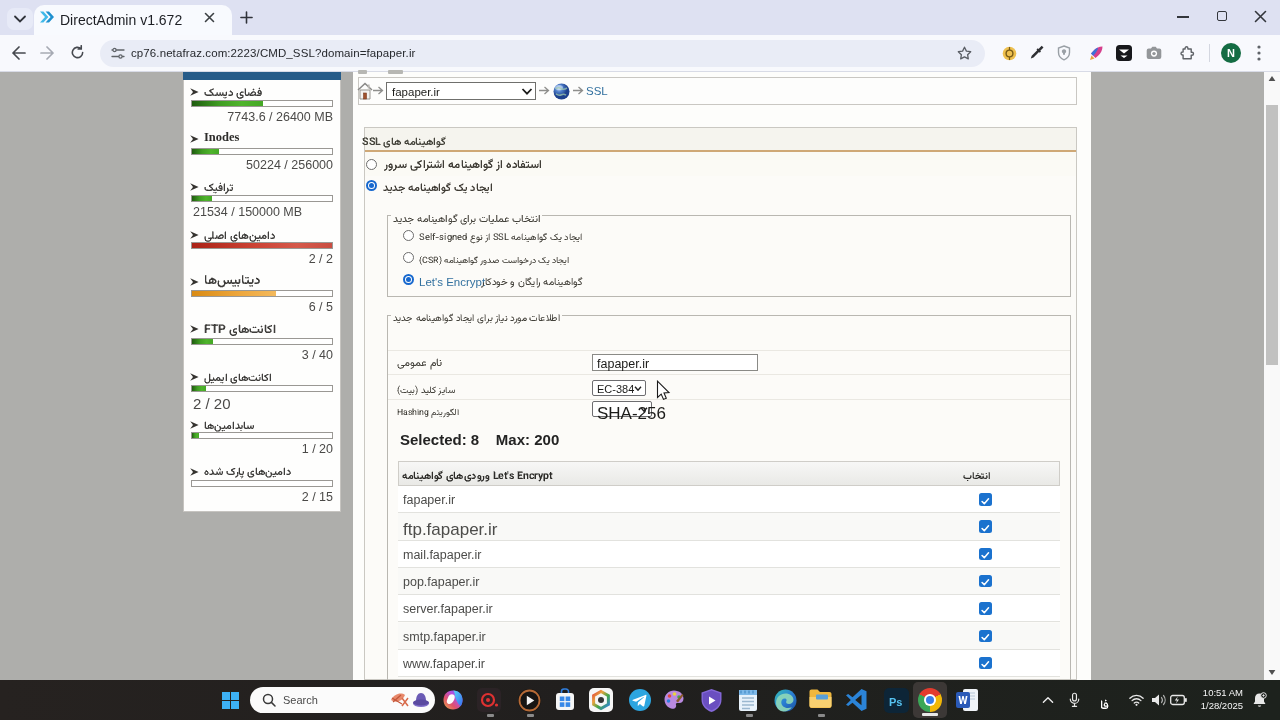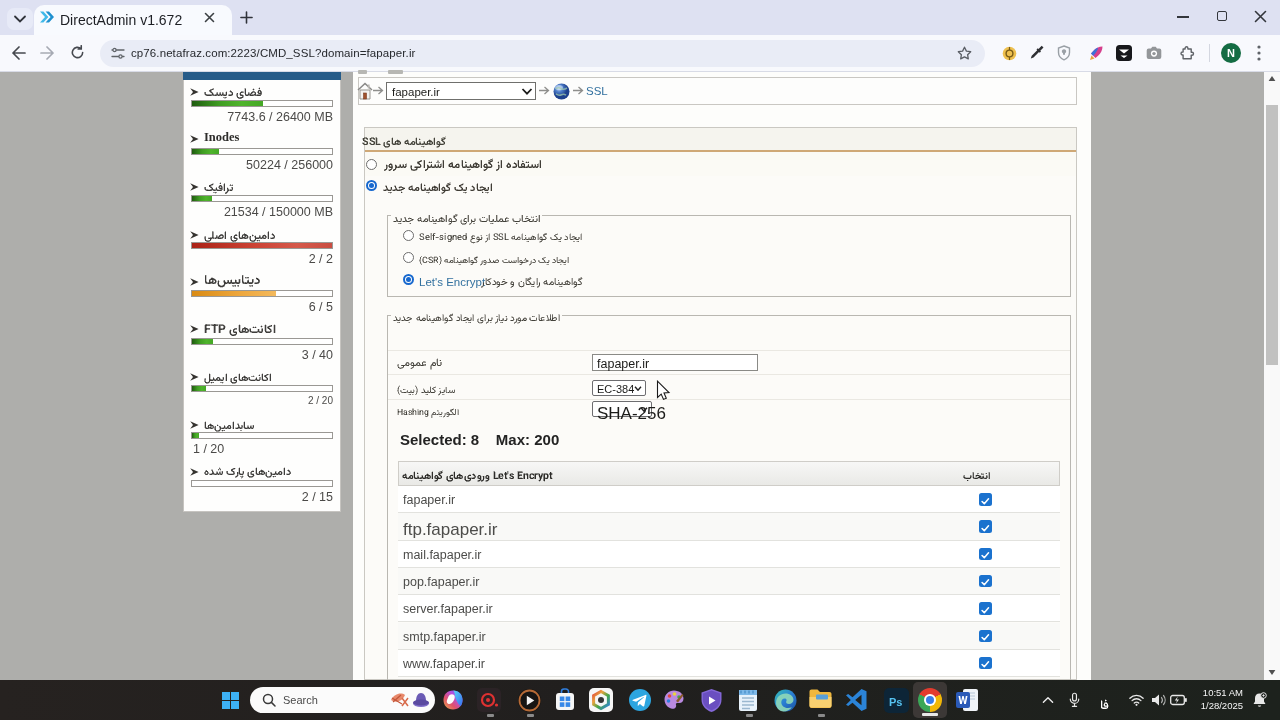--- a/index.html
+++ b/index.html
@@ -115,21 +115,21 @@
   </svg>
 <div style="position:absolute;left:204px;top:180px;width:30px;height:12px"><svg width="30" height="12" viewBox="0 0 30 12" style="shape-rendering:crispEdges" fill="#3f3e3c">
       <path d="M16 0h1v1h-1zM8 1h2v1h-2zM15 1h1v1h-1zM6 2h1v1h-1zM9 2h1v1h-1zM19 2h1v1h-1zM28 2h1v1h-1zM8 3h1v1h-1zM19 3h1v1h-1zM25 3h1v1h-1zM7 4h1v1h-1zM14 4h1v1h-1zM18 4h2v1h-2zM8 5h1v1h-1zM16 5h1v1h-1zM19 5h1v1h-1zM23 5h1v1h-1zM11 6h1v1h-1zM19 6h1v1h-1zM24 6h1v1h-1zM27 6h1v1h-1zM0 7h1v1h-1zM4 7h2v1h-2zM14 7h2v1h-2zM19 7h1v1h-1zM25 7h1v1h-1zM1 8h1v1h-1zM8 8h1v1h-1zM19 8h1v1h-1zM28 8h1v1h-1zM22 9h1v1h-1zM24 9h1v1h-1zM11 11h1v1h-1z" fill-opacity="0.28"></path>
       <path d="M20 1h1v1h-1zM26 2h1v1h-1zM7 3h1v1h-1zM15 3h1v1h-1zM17 3h1v1h-1zM27 3h1v1h-1zM16 4h1v1h-1zM0 5h1v1h-1zM12 5h1v1h-1zM14 5h1v1h-1zM18 5h1v1h-1zM27 5h1v1h-1zM0 6h1v1h-1zM7 6h1v1h-1zM18 6h1v1h-1zM2 7h2v1h-2zM6 7h1v1h-1zM10 7h2v1h-2zM13 7h1v1h-1zM16 7h1v1h-1zM18 7h1v1h-1zM26 7h2v1h-2zM12 8h1v1h-1zM25 8h1v1h-1zM9 10h2v1h-2zM12 10h1v1h-1zM21 10h1v1h-1zM23 10h1v1h-1zM22 11h1v1h-1z" fill-opacity="0.55"></path>
       <path d="M7 2h1v1h-1zM26 3h1v1h-1zM28 3h1v1h-1zM6 4h1v1h-1zM1 5h1v1h-1zM6 5h1v1h-1zM15 5h1v1h-1zM17 5h1v1h-1zM28 5h1v1h-1zM1 6h1v1h-1zM15 6h1v1h-1zM7 7h1v1h-1zM9 7h1v1h-1zM17 7h1v1h-1zM23 7h2v1h-2zM28 7h1v1h-1zM2 8h1v1h-1zM7 8h1v1h-1zM9 8h1v1h-1zM11 8h1v1h-1zM17 8h1v1h-1zM23 8h1v1h-1zM11 10h1v1h-1zM21 11h1v1h-1z" fill-opacity="0.8"></path>
       <path d="M16 1h1v1h-1zM8 2h1v1h-1zM20 2h1v1h-1zM5 3h2v1h-2zM16 3h1v1h-1zM20 3h1v1h-1zM5 4h1v1h-1zM15 4h1v1h-1zM17 4h1v1h-1zM20 4h1v1h-1zM7 5h1v1h-1zM20 5h1v1h-1zM8 6h1v1h-1zM12 6h1v1h-1zM16 6h2v1h-2zM20 6h1v1h-1zM23 6h1v1h-1zM28 6h1v1h-1zM1 7h1v1h-1zM8 7h1v1h-1zM12 7h1v1h-1zM20 7h1v1h-1zM3 8h4v1h-4zM10 8h1v1h-1zM13 8h4v1h-4zM20 8h1v1h-1zM24 8h1v1h-1zM26 8h2v1h-2zM23 9h1v1h-1zM22 10h1v1h-1z"></path>
     </svg></div>
 <div class="abs" style="left:191px;top:195px;width:142px;height:7px;border:1px solid #9a9894;background:#fff">
     <div style="width:14.4%;height:100%;background:linear-gradient(90deg,#1f5c0f,#3f9c22 38%,#4fb42c 70%,#44a825)"></div>
   </div>
-<div class="abs" style="left:193px;top:205px;width:140px;text-align:right;font-size:12.5px;color:#4b4a48">21534 / 150000 MB</div>
+<div class="abs" style="left:193px;top:205px;width:140px;font-size:12.5px;color:#4b4a48">21534 / 150000 MB</div>
 <svg class="abs" style="left:190px;top:230px" width="10" height="10" viewBox="0 0 10 10">
     <path d="M.2 1.2L8.6 5 .2 8.8 3 5z" fill="#35332f"></path>
   </svg>
 <div style="position:absolute;left:204px;top:228px;width:71px;height:11px"><svg width="71" height="11" viewBox="0 0 71 11" style="shape-rendering:crispEdges" fill="#3f3e3c">
       <path d="M9 0h1v1h-1zM20 1h1v1h-1zM34 1h1v1h-1zM63 1h1v1h-1zM20 2h1v1h-1zM34 2h1v1h-1zM63 2h1v1h-1zM20 3h1v1h-1zM34 3h1v1h-1zM38 3h1v1h-1zM48 3h1v1h-1zM60 3h1v1h-1zM63 3h1v1h-1zM67 3h1v1h-1zM13 4h1v1h-1zM20 4h1v1h-1zM33 4h2v1h-2zM51 4h1v1h-1zM56 4h1v1h-1zM58 4h1v1h-1zM63 4h1v1h-1zM68 4h1v1h-1zM0 5h1v1h-1zM16 5h1v1h-1zM20 5h1v1h-1zM26 5h1v1h-1zM29 5h1v1h-1zM34 5h1v1h-1zM37 5h1v1h-1zM42 5h1v1h-1zM44 5h2v1h-2zM48 5h1v1h-1zM60 5h1v1h-1zM63 5h1v1h-1zM69 5h1v1h-1zM4 6h2v1h-2zM10 6h1v1h-1zM20 6h1v1h-1zM32 6h1v1h-1zM44 6h1v1h-1zM50 6h1v1h-1zM60 6h1v1h-1zM63 6h1v1h-1zM66 6h2v1h-2zM20 7h1v1h-1zM63 7h1v1h-1zM70 7h1v1h-1zM0 8h1v1h-1zM7 8h1v1h-1zM26 8h1v1h-1zM45 8h1v1h-1zM50 8h1v1h-1zM52 9h1v1h-1zM53 10h1v1h-1zM55 10h1v1h-1z" fill-opacity="0.28"></path>
       <path d="M8 0h1v1h-1zM21 0h1v1h-1zM35 0h1v1h-1zM64 0h1v1h-1zM9 1h1v1h-1zM9 2h1v1h-1zM40 2h1v1h-1zM68 2h1v1h-1zM9 3h1v1h-1zM16 3h1v1h-1zM18 3h1v1h-1zM31 3h2v1h-2zM42 3h1v1h-1zM9 4h1v1h-1zM12 4h1v1h-1zM19 4h1v1h-1zM39 4h1v1h-1zM49 4h1v1h-1zM55 4h1v1h-1zM70 4h1v1h-1zM1 5h1v1h-1zM9 5h1v1h-1zM13 5h2v1h-2zM18 5h1v1h-1zM40 5h1v1h-1zM50 5h1v1h-1zM56 5h1v1h-1zM62 5h1v1h-1zM0 6h1v1h-1zM6 6h2v1h-2zM11 6h1v1h-1zM15 6h3v1h-3zM19 6h1v1h-1zM26 6h1v1h-1zM29 6h1v1h-1zM31 6h1v1h-1zM36 6h2v1h-2zM41 6h2v1h-2zM45 6h1v1h-1zM52 6h3v1h-3zM57 6h1v1h-1zM62 6h1v1h-1zM68 6h1v1h-1zM0 7h1v1h-1zM8 7h1v1h-1zM10 7h1v1h-1zM12 7h2v1h-2zM18 7h1v1h-1zM26 7h1v1h-1zM33 7h1v1h-1zM35 7h1v1h-1zM39 7h1v1h-1zM43 7h1v1h-1zM45 7h1v1h-1zM55 7h1v1h-1zM58 7h1v1h-1zM66 7h1v1h-1zM33 8h1v1h-1zM3 9h2v1h-2zM29 9h1v1h-1zM48 9h2v1h-2zM51 9h1v1h-1zM54 9h1v1h-1zM2 10h1v1h-1zM5 10h1v1h-1zM28 10h1v1h-1zM30 10h2v1h-2zM47 10h1v1h-1zM50 10h1v1h-1z" fill-opacity="0.55"></path>
       <path d="M8 1h1v1h-1zM8 2h1v1h-1zM8 3h1v1h-1zM17 3h1v1h-1zM39 3h1v1h-1zM69 3h1v1h-1zM8 4h1v1h-1zM15 4h1v1h-1zM17 4h1v1h-1zM30 4h1v1h-1zM40 4h1v1h-1zM43 4h1v1h-1zM61 4h1v1h-1zM8 5h1v1h-1zM12 5h1v1h-1zM19 5h1v1h-1zM41 5h1v1h-1zM55 5h1v1h-1zM58 5h2v1h-2zM1 6h1v1h-1zM9 6h1v1h-1zM13 6h1v1h-1zM27 6h1v1h-1zM46 6h1v1h-1zM56 6h1v1h-1zM59 6h1v1h-1zM61 6h1v1h-1zM69 6h2v1h-2zM1 7h1v1h-1zM4 7h1v1h-1zM9 7h1v1h-1zM17 7h1v1h-1zM27 7h1v1h-1zM30 7h1v1h-1zM38 7h1v1h-1zM40 7h1v1h-1zM42 7h1v1h-1zM46 7h1v1h-1zM56 7h1v1h-1zM59 7h1v1h-1zM61 7h1v1h-1zM69 7h1v1h-1zM32 8h1v1h-1zM2 9h1v1h-1zM5 9h2v1h-2zM27 9h1v1h-1zM30 9h1v1h-1zM32 9h1v1h-1zM47 9h1v1h-1zM55 9h1v1h-1zM3 10h2v1h-2zM29 10h1v1h-1zM48 10h2v1h-2z" fill-opacity="0.8"></path>
       <path d="M21 1h1v1h-1zM35 1h1v1h-1zM64 1h1v1h-1zM21 2h1v1h-1zM35 2h1v1h-1zM64 2h1v1h-1zM21 3h1v1h-1zM35 3h1v1h-1zM40 3h2v1h-2zM64 3h1v1h-1zM68 3h1v1h-1zM16 4h1v1h-1zM18 4h1v1h-1zM21 4h1v1h-1zM31 4h2v1h-2zM35 4h1v1h-1zM38 4h1v1h-1zM41 4h2v1h-2zM48 4h1v1h-1zM59 4h2v1h-2zM64 4h1v1h-1zM69 4h1v1h-1zM15 5h1v1h-1zM21 5h1v1h-1zM27 5h1v1h-1zM30 5h1v1h-1zM35 5h1v1h-1zM38 5h1v1h-1zM43 5h1v1h-1zM46 5h1v1h-1zM51 5h1v1h-1zM61 5h1v1h-1zM64 5h1v1h-1zM70 5h1v1h-1zM8 6h1v1h-1zM12 6h1v1h-1zM14 6h1v1h-1zM18 6h1v1h-1zM21 6h1v1h-1zM30 6h1v1h-1zM35 6h1v1h-1zM38 6h3v1h-3zM43 6h1v1h-1zM51 6h1v1h-1zM55 6h1v1h-1zM58 6h1v1h-1zM64 6h1v1h-1zM5 7h3v1h-3zM11 7h1v1h-1zM14 7h3v1h-3zM21 7h1v1h-1zM31 7h2v1h-2zM36 7h2v1h-2zM41 7h1v1h-1zM51 7h4v1h-4zM57 7h1v1h-1zM60 7h1v1h-1zM64 7h1v1h-1zM67 7h2v1h-2zM1 8h1v1h-1zM6 8h1v1h-1zM27 8h1v1h-1zM46 8h1v1h-1zM51 8h1v1h-1zM1 9h1v1h-1zM28 9h1v1h-1zM31 9h1v1h-1zM46 9h1v1h-1zM50 9h1v1h-1zM53 9h1v1h-1z"></path>
     </svg></div>
 <div class="abs" style="left:191px;top:242px;width:142px;height:7px;border:1px solid #9a9894;background:#fff">
@@ -167,34 +167,34 @@
   </svg>
 <div style="position:absolute;left:204px;top:370px;width:67px;height:11px"><svg width="67" height="11" viewBox="0 0 67 11" style="shape-rendering:crispEdges" fill="#3f3e3c">
       <path d="M5 0h1v1h-1zM22 0h1v1h-1zM35 0h1v1h-1zM58 0h1v1h-1zM66 0h1v1h-1zM6 1h1v1h-1zM21 1h1v1h-1zM34 1h1v1h-1zM55 1h1v1h-1zM57 1h1v1h-1zM65 1h1v1h-1zM6 2h1v1h-1zM21 2h1v1h-1zM34 2h1v1h-1zM40 2h1v1h-1zM49 2h1v1h-1zM54 2h1v1h-1zM57 2h1v1h-1zM63 2h1v1h-1zM65 2h1v1h-1zM6 3h1v1h-1zM21 3h1v1h-1zM31 3h2v1h-2zM34 3h1v1h-1zM50 3h1v1h-1zM57 3h1v1h-1zM62 3h1v1h-1zM65 3h1v1h-1zM6 4h1v1h-1zM18 4h1v1h-1zM21 4h1v1h-1zM34 4h1v1h-1zM43 4h1v1h-1zM57 4h1v1h-1zM63 4h1v1h-1zM65 4h1v1h-1zM0 5h1v1h-1zM6 5h1v1h-1zM10 5h1v1h-1zM14 5h1v1h-1zM16 5h1v1h-1zM18 5h1v1h-1zM21 5h1v1h-1zM26 5h1v1h-1zM34 5h1v1h-1zM37 5h1v1h-1zM51 5h1v1h-1zM57 5h1v1h-1zM65 5h1v1h-1zM14 6h1v1h-1zM21 6h1v1h-1zM31 6h2v1h-2zM34 6h1v1h-1zM37 6h1v1h-1zM44 6h1v1h-1zM47 6h4v1h-4zM54 6h1v1h-1zM57 6h1v1h-1zM60 6h2v1h-2zM65 6h1v1h-1zM19 7h1v1h-1zM21 7h1v1h-1zM29 7h1v1h-1zM43 7h1v1h-1zM45 7h1v1h-1zM63 7h1v1h-1zM65 7h1v1h-1zM4 8h1v1h-1zM31 8h1v1h-1zM6 9h1v1h-1zM19 9h1v1h-1zM4 10h1v1h-1zM7 10h1v1h-1zM18 10h1v1h-1zM31 10h1v1h-1z" fill-opacity="0.28"></path>
       <path d="M62 1h1v1h-1zM64 1h1v1h-1zM60 2h1v1h-1zM39 3h1v1h-1zM41 3h1v1h-1zM47 3h2v1h-2zM9 4h1v1h-1zM15 4h1v1h-1zM44 4h1v1h-1zM52 4h1v1h-1zM55 4h2v1h-2zM61 4h1v1h-1zM1 5h1v1h-1zM29 5h1v1h-1zM40 5h3v1h-3zM44 5h1v1h-1zM55 5h2v1h-2zM62 5h1v1h-1zM0 6h1v1h-1zM7 6h2v1h-2zM11 6h1v1h-1zM17 6h2v1h-2zM26 6h1v1h-1zM29 6h1v1h-1zM36 6h1v1h-1zM41 6h2v1h-2zM46 6h1v1h-1zM53 6h1v1h-1zM56 6h1v1h-1zM59 6h1v1h-1zM62 6h1v1h-1zM0 7h2v1h-2zM9 7h1v1h-1zM12 7h1v1h-1zM26 7h1v1h-1zM35 7h1v1h-1zM39 7h1v1h-1zM51 7h2v1h-2zM58 7h1v1h-1zM0 8h1v1h-1zM26 8h1v1h-1zM5 9h1v1h-1zM8 9h1v1h-1zM16 9h2v1h-2zM32 9h1v1h-1zM2 10h2v1h-2zM28 10h3v1h-3z" fill-opacity="0.55"></path>
       <path d="M62 2h1v1h-1zM49 3h1v1h-1zM60 3h1v1h-1zM13 4h1v1h-1zM19 4h1v1h-1zM30 4h1v1h-1zM39 4h1v1h-1zM45 4h1v1h-1zM12 5h2v1h-2zM27 5h1v1h-1zM30 5h1v1h-1zM45 5h1v1h-1zM1 6h1v1h-1zM6 6h1v1h-1zM10 6h1v1h-1zM13 6h1v1h-1zM16 6h1v1h-1zM19 6h1v1h-1zM27 6h1v1h-1zM30 6h1v1h-1zM39 6h1v1h-1zM51 6h1v1h-1zM55 6h1v1h-1zM10 7h1v1h-1zM13 7h1v1h-1zM15 7h2v1h-2zM27 7h1v1h-1zM38 7h1v1h-1zM40 7h1v1h-1zM42 7h1v1h-1zM46 7h1v1h-1zM55 7h1v1h-1zM62 7h1v1h-1zM1 8h1v1h-1zM3 9h1v1h-1zM9 9h1v1h-1zM18 9h1v1h-1zM27 9h1v1h-1zM29 9h2v1h-2z" fill-opacity="0.8"></path>
       <path d="M5 1h1v1h-1zM22 1h1v1h-1zM35 1h1v1h-1zM58 1h1v1h-1zM63 1h1v1h-1zM66 1h1v1h-1zM5 2h1v1h-1zM22 2h1v1h-1zM35 2h1v1h-1zM55 2h1v1h-1zM58 2h1v1h-1zM61 2h1v1h-1zM66 2h1v1h-1zM5 3h1v1h-1zM22 3h1v1h-1zM35 3h1v1h-1zM40 3h1v1h-1zM58 3h1v1h-1zM61 3h1v1h-1zM66 3h1v1h-1zM5 4h1v1h-1zM14 4h1v1h-1zM22 4h1v1h-1zM31 4h2v1h-2zM35 4h1v1h-1zM38 4h1v1h-1zM40 4h3v1h-3zM58 4h1v1h-1zM62 4h1v1h-1zM66 4h1v1h-1zM5 5h1v1h-1zM9 5h1v1h-1zM15 5h1v1h-1zM19 5h1v1h-1zM22 5h1v1h-1zM35 5h1v1h-1zM38 5h1v1h-1zM43 5h1v1h-1zM52 5h1v1h-1zM58 5h1v1h-1zM63 5h1v1h-1zM66 5h1v1h-1zM5 6h1v1h-1zM9 6h1v1h-1zM12 6h1v1h-1zM15 6h1v1h-1zM22 6h1v1h-1zM35 6h1v1h-1zM38 6h1v1h-1zM40 6h1v1h-1zM43 6h1v1h-1zM45 6h1v1h-1zM52 6h1v1h-1zM58 6h1v1h-1zM63 6h1v1h-1zM66 6h1v1h-1zM5 7h4v1h-4zM11 7h1v1h-1zM14 7h1v1h-1zM17 7h2v1h-2zM22 7h1v1h-1zM30 7h3v1h-3zM36 7h2v1h-2zM41 7h1v1h-1zM47 7h4v1h-4zM53 7h2v1h-2zM59 7h3v1h-3zM66 7h1v1h-1zM5 8h1v1h-1zM27 8h1v1h-1zM32 8h1v1h-1zM1 9h2v1h-2zM4 9h1v1h-1zM7 9h1v1h-1zM28 9h1v1h-1zM31 9h1v1h-1z"></path>
     </svg></div>
 <div class="abs" style="left:191px;top:385px;width:142px;height:7px;border:1px solid #9a9894;background:#fff">
     <div style="width:10.0%;height:100%;background:linear-gradient(90deg,#1f5c0f,#3f9c22 38%,#4fb42c 70%,#44a825)"></div>
   </div>
-<div class="abs" style="left:193px;top:395px;width:140px;text-align:right;font-size:10px;color:#4b4a48">2 / 20</div>
+<div class="abs" style="left:193px;top:395px;width:140px;text-align:left;font-size:15px;color:#4b4a48">2 / 20</div>
 <svg class="abs" style="left:190px;top:420px" width="10" height="10" viewBox="0 0 10 10">
     <path d="M.2 1.2L8.6 5 .2 8.8 3 5z" fill="#35332f"></path>
   </svg>
 <div style="position:absolute;left:204px;top:418px;width:50px;height:11px"><svg width="50" height="11" viewBox="0 0 50 11" style="shape-rendering:crispEdges" fill="#3f3e3c">
       <path d="M1 0h1v1h-1zM29 0h1v1h-1zM40 0h1v1h-1zM0 1h1v1h-1zM28 1h1v1h-1zM39 1h1v1h-1zM0 2h1v1h-1zM6 2h1v1h-1zM28 2h1v1h-1zM33 2h2v1h-2zM39 2h1v1h-1zM0 3h1v1h-1zM13 3h1v1h-1zM28 3h1v1h-1zM39 3h1v1h-1zM0 4h1v1h-1zM9 4h1v1h-1zM14 4h1v1h-1zM28 4h1v1h-1zM35 4h1v1h-1zM39 4h1v1h-1zM43 4h2v1h-2zM46 4h3v1h-3zM0 5h1v1h-1zM3 5h1v1h-1zM10 5h1v1h-1zM21 5h1v1h-1zM25 5h1v1h-1zM28 5h1v1h-1zM39 5h1v1h-1zM48 5h1v1h-1zM0 6h1v1h-1zM3 6h1v1h-1zM17 6h2v1h-2zM25 6h1v1h-1zM27 6h2v1h-2zM31 6h2v1h-2zM39 6h1v1h-1zM42 6h1v1h-1zM45 6h1v1h-1zM9 7h1v1h-1zM15 7h1v1h-1zM28 7h1v1h-1zM38 7h1v1h-1zM49 7h1v1h-1zM16 9h2v1h-2zM15 10h1v1h-1zM18 10h1v1h-1z" fill-opacity="0.28"></path>
       <path d="M5 3h1v1h-1zM7 3h1v1h-1zM33 3h1v1h-1zM20 4h1v1h-1zM26 4h1v1h-1zM37 4h2v1h-2zM6 5h3v1h-3zM16 5h1v1h-1zM35 5h1v1h-1zM37 5h1v1h-1zM43 5h2v1h-2zM47 5h1v1h-1zM2 6h1v1h-1zM7 6h2v1h-2zM10 6h1v1h-1zM15 6h1v1h-1zM19 6h1v1h-1zM21 6h2v1h-2zM33 6h1v1h-1zM36 6h1v1h-1zM38 6h1v1h-1zM41 6h1v1h-1zM48 6h1v1h-1zM1 7h1v1h-1zM5 7h1v1h-1zM10 7h1v1h-1zM20 7h1v1h-1zM23 7h1v1h-1zM31 7h1v1h-1zM34 7h2v1h-2zM40 7h1v1h-1zM46 7h1v1h-1zM10 8h1v1h-1zM15 8h1v1h-1zM13 9h1v1h-1zM19 9h1v1h-1zM36 9h2v1h-2zM12 10h3v1h-3z" fill-opacity="0.55"></path>
       <path d="M34 3h1v1h-1zM5 4h1v1h-1zM24 4h1v1h-1zM49 4h1v1h-1zM9 5h1v1h-1zM11 5h1v1h-1zM15 5h1v1h-1zM23 5h2v1h-2zM34 5h1v1h-1zM38 5h1v1h-1zM46 5h1v1h-1zM5 6h1v1h-1zM9 6h1v1h-1zM11 6h1v1h-1zM24 6h1v1h-1zM37 6h1v1h-1zM43 6h1v1h-1zM47 6h1v1h-1zM49 6h1v1h-1zM4 7h1v1h-1zM6 7h1v1h-1zM8 7h1v1h-1zM11 7h1v1h-1zM17 7h1v1h-1zM21 7h1v1h-1zM24 7h1v1h-1zM26 7h1v1h-1zM37 7h1v1h-1zM43 7h2v1h-2zM47 7h1v1h-1zM16 8h1v1h-1zM11 9h2v1h-2zM14 9h1v1h-1zM20 9h1v1h-1z" fill-opacity="0.8"></path>
       <path d="M1 1h1v1h-1zM29 1h1v1h-1zM40 1h1v1h-1zM1 2h1v1h-1zM29 2h1v1h-1zM40 2h1v1h-1zM1 3h1v1h-1zM6 3h1v1h-1zM29 3h1v1h-1zM40 3h1v1h-1zM1 4h1v1h-1zM4 4h1v1h-1zM6 4h3v1h-3zM13 4h1v1h-1zM25 4h1v1h-1zM29 4h1v1h-1zM34 4h1v1h-1zM40 4h1v1h-1zM1 5h1v1h-1zM4 5h1v1h-1zM20 5h1v1h-1zM26 5h1v1h-1zM29 5h1v1h-1zM40 5h1v1h-1zM49 5h1v1h-1zM1 6h1v1h-1zM4 6h1v1h-1zM6 6h1v1h-1zM16 6h1v1h-1zM20 6h1v1h-1zM23 6h1v1h-1zM26 6h1v1h-1zM29 6h1v1h-1zM34 6h2v1h-2zM40 6h1v1h-1zM44 6h1v1h-1zM46 6h1v1h-1zM2 7h2v1h-2zM7 7h1v1h-1zM16 7h1v1h-1zM18 7h2v1h-2zM22 7h1v1h-1zM25 7h1v1h-1zM29 7h1v1h-1zM32 7h2v1h-2zM36 7h1v1h-1zM41 7h2v1h-2zM45 7h1v1h-1zM48 7h1v1h-1zM11 8h1v1h-1zM15 9h1v1h-1zM18 9h1v1h-1z"></path>
     </svg></div>
 <div class="abs" style="left:191px;top:432px;width:142px;height:7px;border:1px solid #9a9894;background:#fff">
     <div style="width:5.0%;height:100%;background:linear-gradient(90deg,#1f5c0f,#3f9c22 38%,#4fb42c 70%,#44a825)"></div>
   </div>
-<div class="abs" style="left:193px;top:442px;width:140px;text-align:left;font-size:12.5px;color:#4b4a48">1 / 20</div>
+<div class="abs" style="left:193px;top:442px;width:140px;text-align:right;font-size:12.5px;color:#4b4a48">1 / 20</div>
 <svg class="abs" style="left:190px;top:467px" width="10" height="10" viewBox="0 0 10 10">
     <path d="M.2 1.2L8.6 5 .2 8.8 3 5z" fill="#35332f"></path>
   </svg>
 <div style="position:absolute;left:204px;top:465px;width:87px;height:12px"><svg width="87" height="12" viewBox="0 0 87 12" style="shape-rendering:crispEdges" fill="#3f3e3c">
       <path d="M15 0h1v1h-1zM35 0h1v1h-1zM52 0h1v1h-1zM80 0h1v1h-1zM16 1h1v1h-1zM28 1h1v1h-1zM31 1h1v1h-1zM34 1h1v1h-1zM51 1h1v1h-1zM79 1h1v1h-1zM7 2h2v1h-2zM15 2h1v1h-1zM30 2h1v1h-1zM34 2h1v1h-1zM51 2h1v1h-1zM57 2h1v1h-1zM79 2h1v1h-1zM84 2h1v1h-1zM1 3h1v1h-1zM14 3h1v1h-1zM16 3h1v1h-1zM34 3h1v1h-1zM48 3h2v1h-2zM51 3h1v1h-1zM59 3h1v1h-1zM64 3h1v1h-1zM79 3h1v1h-1zM9 4h1v1h-1zM12 4h2v1h-2zM15 4h3v1h-3zM27 4h1v1h-1zM30 4h1v1h-1zM34 4h1v1h-1zM38 4h1v1h-1zM51 4h1v1h-1zM60 4h1v1h-1zM65 4h1v1h-1zM72 4h1v1h-1zM79 4h1v1h-1zM86 4h1v1h-1zM17 5h1v1h-1zM38 5h1v1h-1zM43 5h1v1h-1zM51 5h1v1h-1zM54 5h1v1h-1zM61 5h1v1h-1zM72 5h1v1h-1zM76 5h1v1h-1zM78 5h2v1h-2zM2 6h1v1h-1zM5 6h2v1h-2zM11 6h1v1h-1zM22 6h1v1h-1zM25 6h4v1h-4zM37 6h1v1h-1zM48 6h2v1h-2zM51 6h1v1h-1zM54 6h1v1h-1zM68 6h2v1h-2zM76 6h1v1h-1zM78 6h2v1h-2zM82 6h3v1h-3zM18 7h1v1h-1zM23 7h1v1h-1zM30 7h1v1h-1zM34 7h1v1h-1zM39 7h1v1h-1zM46 7h1v1h-1zM60 7h1v1h-1zM66 7h1v1h-1zM79 7h1v1h-1zM32 8h1v1h-1zM34 8h1v1h-1zM38 8h1v1h-1zM48 8h1v1h-1zM50 8h1v1h-1zM39 9h1v1h-1zM67 9h2v1h-2zM32 10h1v1h-1zM48 10h1v1h-1zM66 10h1v1h-1zM69 10h1v1h-1zM37 11h1v1h-1z" fill-opacity="0.28"></path>
       <path d="M29 2h1v1h-1zM7 3h1v1h-1zM56 3h1v1h-1zM83 3h1v1h-1zM85 3h1v1h-1zM22 4h1v1h-1zM71 4h1v1h-1zM77 4h1v1h-1zM84 4h1v1h-1zM0 5h1v1h-1zM4 5h1v1h-1zM12 5h1v1h-1zM16 5h1v1h-1zM22 5h1v1h-1zM30 5h1v1h-1zM34 5h1v1h-1zM46 5h1v1h-1zM57 5h3v1h-3zM66 5h2v1h-2zM85 5h1v1h-1zM0 6h1v1h-1zM4 6h1v1h-1zM7 6h1v1h-1zM10 6h1v1h-1zM14 6h1v1h-1zM17 6h1v1h-1zM24 6h1v1h-1zM34 6h1v1h-1zM36 6h1v1h-1zM38 6h1v1h-1zM43 6h1v1h-1zM46 6h1v1h-1zM53 6h1v1h-1zM58 6h2v1h-2zM61 6h1v1h-1zM66 6h1v1h-1zM70 6h1v1h-1zM73 6h1v1h-1zM5 7h1v1h-1zM8 7h2v1h-2zM13 7h1v1h-1zM15 7h1v1h-1zM35 7h1v1h-1zM43 7h1v1h-1zM52 7h1v1h-1zM56 7h1v1h-1zM61 7h1v1h-1zM71 7h1v1h-1zM74 7h1v1h-1zM82 7h1v1h-1zM43 8h1v1h-1zM61 8h1v1h-1zM66 8h1v1h-1zM31 9h1v1h-1zM33 9h1v1h-1zM36 9h2v1h-2zM49 9h1v1h-1zM64 9h1v1h-1zM70 9h1v1h-1zM31 10h1v1h-1zM37 10h2v1h-2zM45 10h3v1h-3zM63 10h3v1h-3z" fill-opacity="0.55"></path>
       <path d="M15 1h1v1h-1zM29 1h1v1h-1zM14 2h1v1h-1zM16 2h1v1h-1zM27 2h1v1h-1zM2 3h1v1h-1zM8 3h1v1h-1zM28 3h1v1h-1zM58 3h1v1h-1zM1 4h1v1h-1zM18 4h1v1h-1zM23 4h1v1h-1zM28 4h1v1h-1zM39 4h1v1h-1zM47 4h1v1h-1zM56 4h1v1h-1zM75 4h1v1h-1zM1 5h1v1h-1zM3 5h1v1h-1zM8 5h2v1h-2zM13 5h1v1h-1zM15 5h1v1h-1zM23 5h1v1h-1zM29 5h1v1h-1zM44 5h1v1h-1zM47 5h1v1h-1zM62 5h1v1h-1zM74 5h2v1h-2zM86 5h1v1h-1zM1 6h1v1h-1zM3 6h1v1h-1zM12 6h1v1h-1zM15 6h2v1h-2zM18 6h1v1h-1zM29 6h2v1h-2zM39 6h1v1h-1zM44 6h1v1h-1zM47 6h1v1h-1zM56 6h1v1h-1zM62 6h1v1h-1zM72 6h1v1h-1zM75 6h1v1h-1zM85 6h2v1h-2zM1 7h1v1h-1zM3 7h1v1h-1zM10 7h1v1h-1zM12 7h1v1h-1zM16 7h1v1h-1zM24 7h1v1h-1zM29 7h1v1h-1zM33 7h1v1h-1zM44 7h1v1h-1zM47 7h1v1h-1zM55 7h1v1h-1zM57 7h1v1h-1zM59 7h1v1h-1zM62 7h1v1h-1zM68 7h1v1h-1zM72 7h1v1h-1zM75 7h1v1h-1zM77 7h1v1h-1zM85 7h1v1h-1zM67 8h1v1h-1zM38 9h1v1h-1zM44 9h1v1h-1zM46 9h2v1h-2zM62 9h2v1h-2zM65 9h1v1h-1zM71 9h1v1h-1z" fill-opacity="0.8"></path>
       <path d="M30 1h1v1h-1zM35 1h1v1h-1zM52 1h1v1h-1zM80 1h1v1h-1zM28 2h1v1h-1zM35 2h1v1h-1zM52 2h1v1h-1zM80 2h1v1h-1zM27 3h1v1h-1zM35 3h1v1h-1zM52 3h1v1h-1zM57 3h1v1h-1zM80 3h1v1h-1zM84 3h1v1h-1zM2 4h2v1h-2zM8 4h1v1h-1zM29 4h1v1h-1zM35 4h1v1h-1zM48 4h2v1h-2zM52 4h1v1h-1zM55 4h1v1h-1zM57 4h3v1h-3zM64 4h1v1h-1zM76 4h1v1h-1zM80 4h1v1h-1zM85 4h1v1h-1zM18 5h1v1h-1zM33 5h1v1h-1zM35 5h1v1h-1zM39 5h1v1h-1zM52 5h1v1h-1zM55 5h1v1h-1zM60 5h1v1h-1zM71 5h1v1h-1zM77 5h1v1h-1zM80 5h1v1h-1zM8 6h2v1h-2zM13 6h1v1h-1zM23 6h1v1h-1zM33 6h1v1h-1zM35 6h1v1h-1zM52 6h1v1h-1zM55 6h1v1h-1zM57 6h1v1h-1zM60 6h1v1h-1zM67 6h1v1h-1zM71 6h1v1h-1zM74 6h1v1h-1zM77 6h1v1h-1zM80 6h1v1h-1zM2 7h1v1h-1zM6 7h2v1h-2zM11 7h1v1h-1zM14 7h1v1h-1zM17 7h1v1h-1zM25 7h4v1h-4zM36 7h3v1h-3zM48 7h2v1h-2zM53 7h2v1h-2zM58 7h1v1h-1zM67 7h1v1h-1zM69 7h2v1h-2zM73 7h1v1h-1zM76 7h1v1h-1zM80 7h1v1h-1zM83 7h2v1h-2zM33 8h1v1h-1zM44 8h1v1h-1zM49 8h1v1h-1zM62 8h1v1h-1zM32 9h1v1h-1zM45 9h1v1h-1zM48 9h1v1h-1zM66 9h1v1h-1zM69 9h1v1h-1z"></path>
     </svg></div>
 <div class="abs" style="left:191px;top:480px;width:142px;height:7px;border:1px solid #9a9894;background:#fff"></div>

